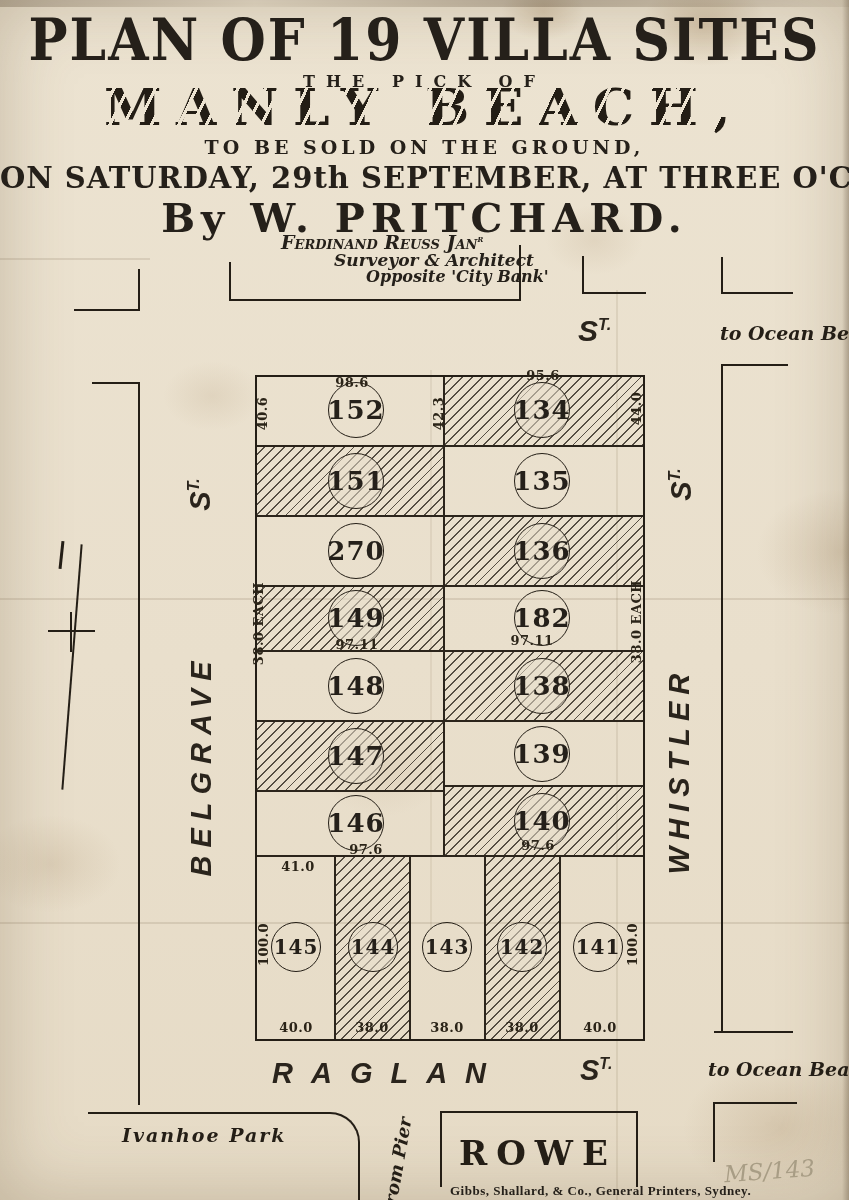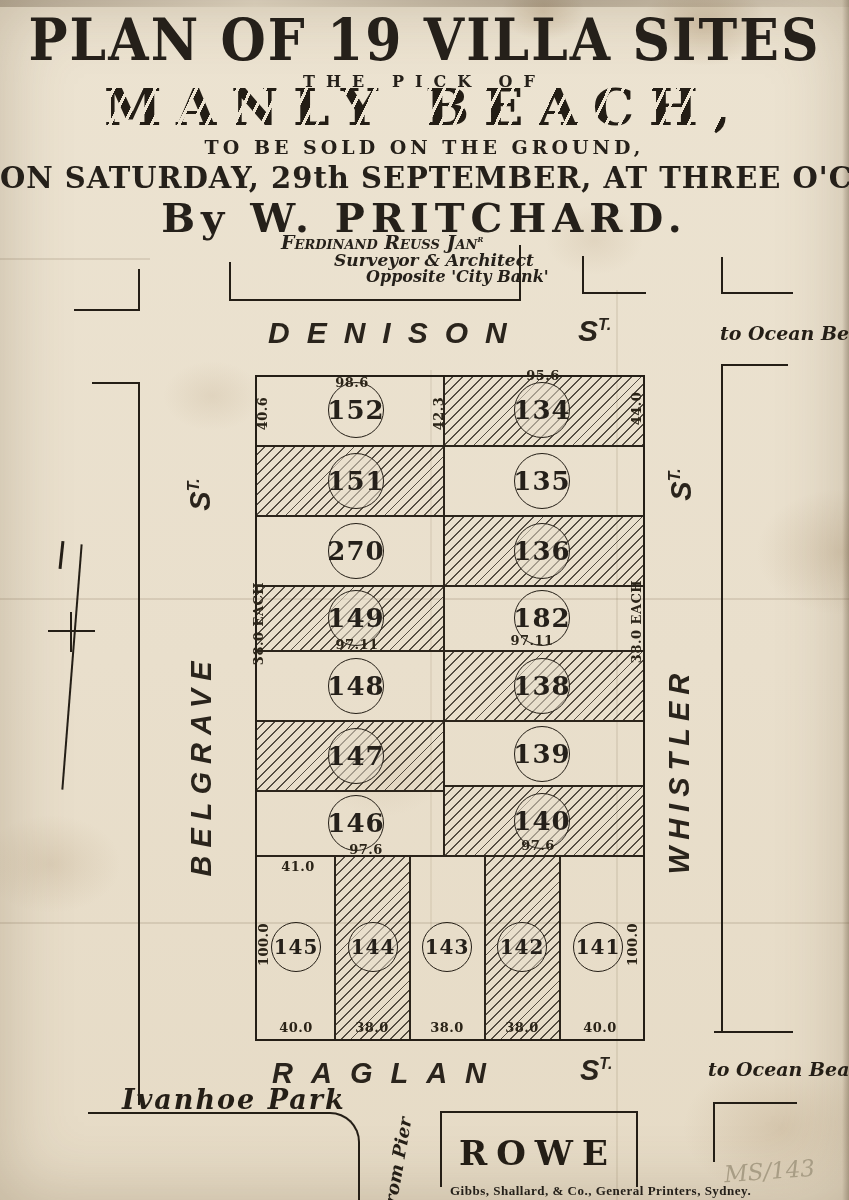--- a/index.html
+++ b/index.html
@@ -216,21 +216,20 @@
   <div class="meas" style="left:508px;top:838px">97.6</div>
   <div class="meas" style="left:268px;top:859px">41.0</div>
   <div class="meas rot" style="left:233px;top:937px">100.0</div>
   <div class="meas rot" style="left:602px;top:937px">100.0</div>
   <div class="meas" style="left:266px;top:1020px">40.0</div>
   <div class="meas" style="left:342px;top:1020px">38.0</div>
   <div class="meas" style="left:417px;top:1020px">38.0</div>
   <div class="meas" style="left:492px;top:1020px">38.0</div>
   <div class="meas" style="left:570px;top:1020px">40.0</div>
 
-  <div class="street" style="left:268px;top:316px;font-size:30px;letter-spacing:17px">DENISON</div>
   <div class="street" style="left:578px;top:314px;font-size:30px">
     <span>S</span><sup>T.</sup>
   </div>
   <div class="note" style="left:720px;top:322px">to Ocean Beach</div>
 
   <div class="street street-v" style="left:91px;top:750px;font-size:29px;letter-spacing:8px">BELGRAVE</div>
   <div class="street street-v" style="left:165px;top:478px;width:70px;font-size:29px">
     <span>S</span><sup>T.</sup>
   </div>
 
@@ -238,18 +237,18 @@
   <div class="street street-v" style="left:646px;top:468px;width:70px;font-size:29px">
     <span>S</span><sup>T.</sup>
   </div>
 
   <div class="street" style="left:272px;top:1057px;font-size:29px;letter-spacing:18px">RAGLAN</div>
   <div class="street" style="left:580px;top:1054px;font-size:29px">
     <span>S</span><sup>T.</sup>
   </div>
   <div class="note" style="left:708px;top:1058px">to Ocean Beach</div>
 
-  <div class="serif-label" style="left:122px;top:1084px;font-size:27px;letter-spacing:2px">Ivanhoe Park</div>
+  <div class="serif-label" style="left:122px;top:1124px;font-size:19px;letter-spacing:2px">Ivanhoe Park</div>
   <div class="serif-label" style="left:337px;top:1154px;width:120px;text-align:center;font-size:18px;transform:rotate(-80deg)">from Pier</div>
   <div class="serif-label" style="left:443px;top:1133px;width:190px;text-align:center;font-style:normal;font-size:34px;letter-spacing:9px">ROWE</div>
   <div style="position:absolute;left:724px;top:1158px;font-style:italic;font-size:23px;color:#a89d85;transform:rotate(-4deg);font-family:'DejaVu Serif',serif">MS/143</div>
   <div style="position:absolute;left:450px;top:1183px;font-size:13px;letter-spacing:.5px;font-family:'Liberation Serif',serif;font-weight:700">Gibbs, Shallard, &amp; Co., General Printers, Sydney.</div>
 </div>
 
 </body></html>

